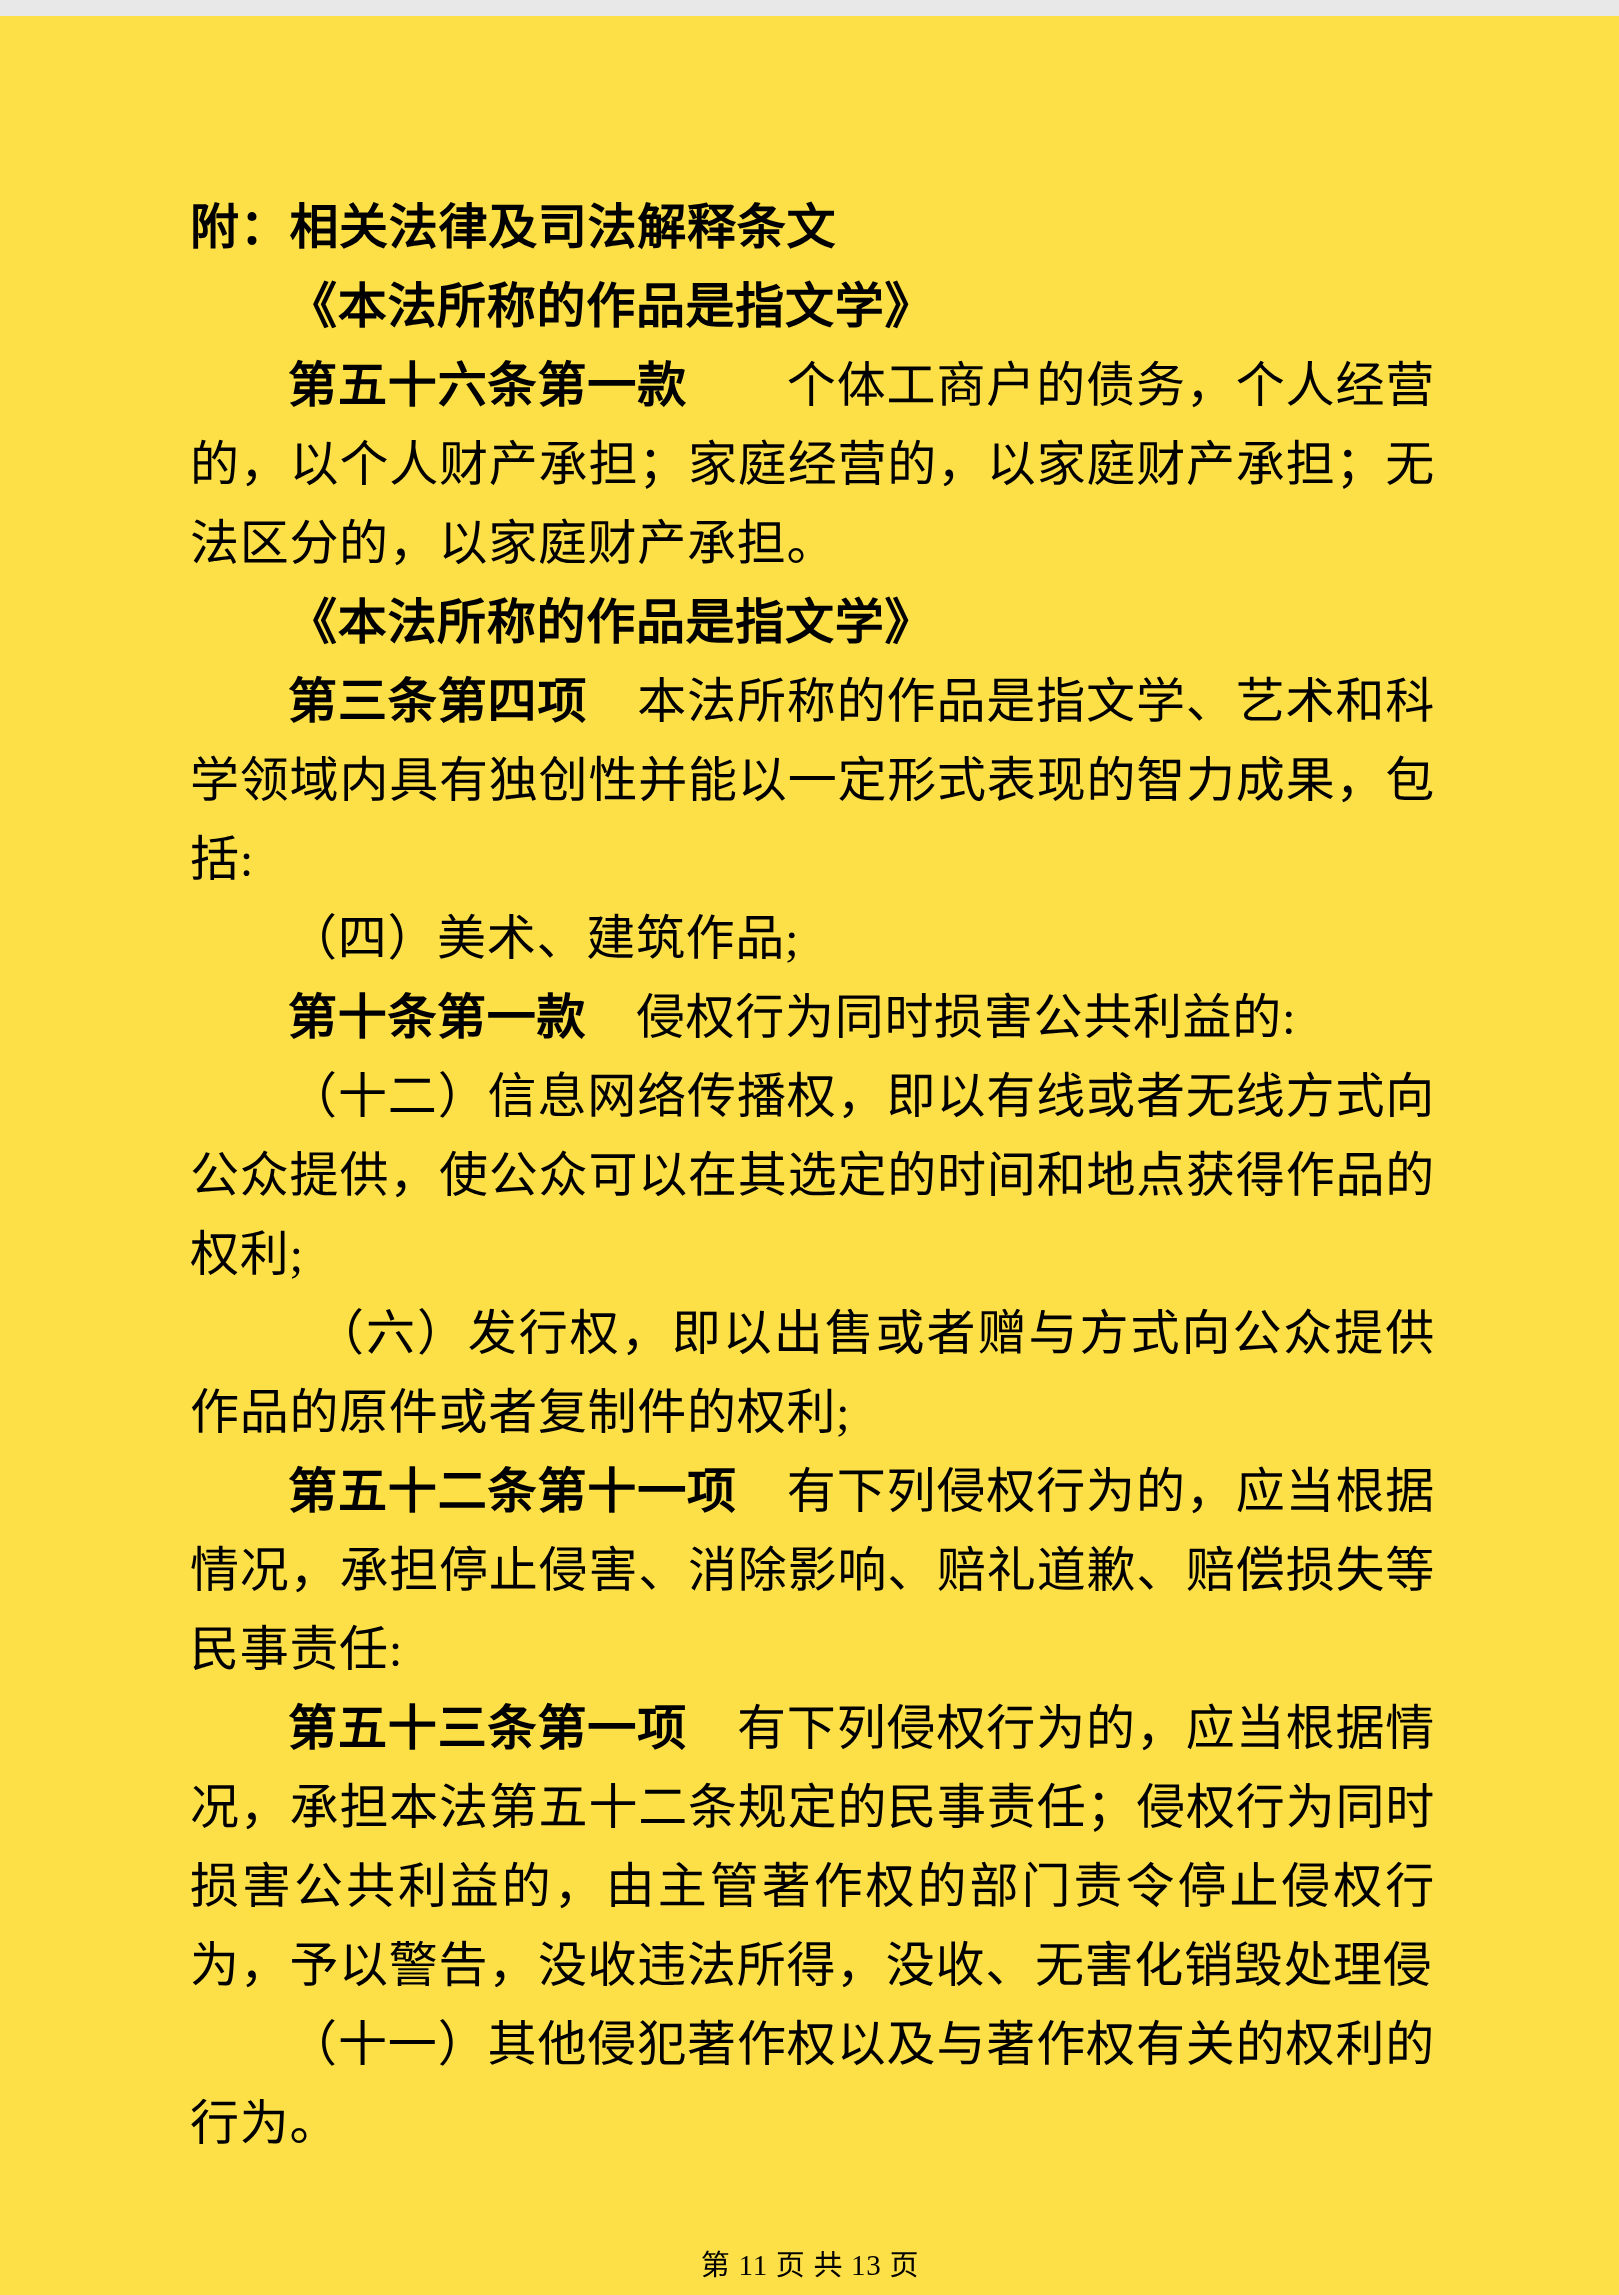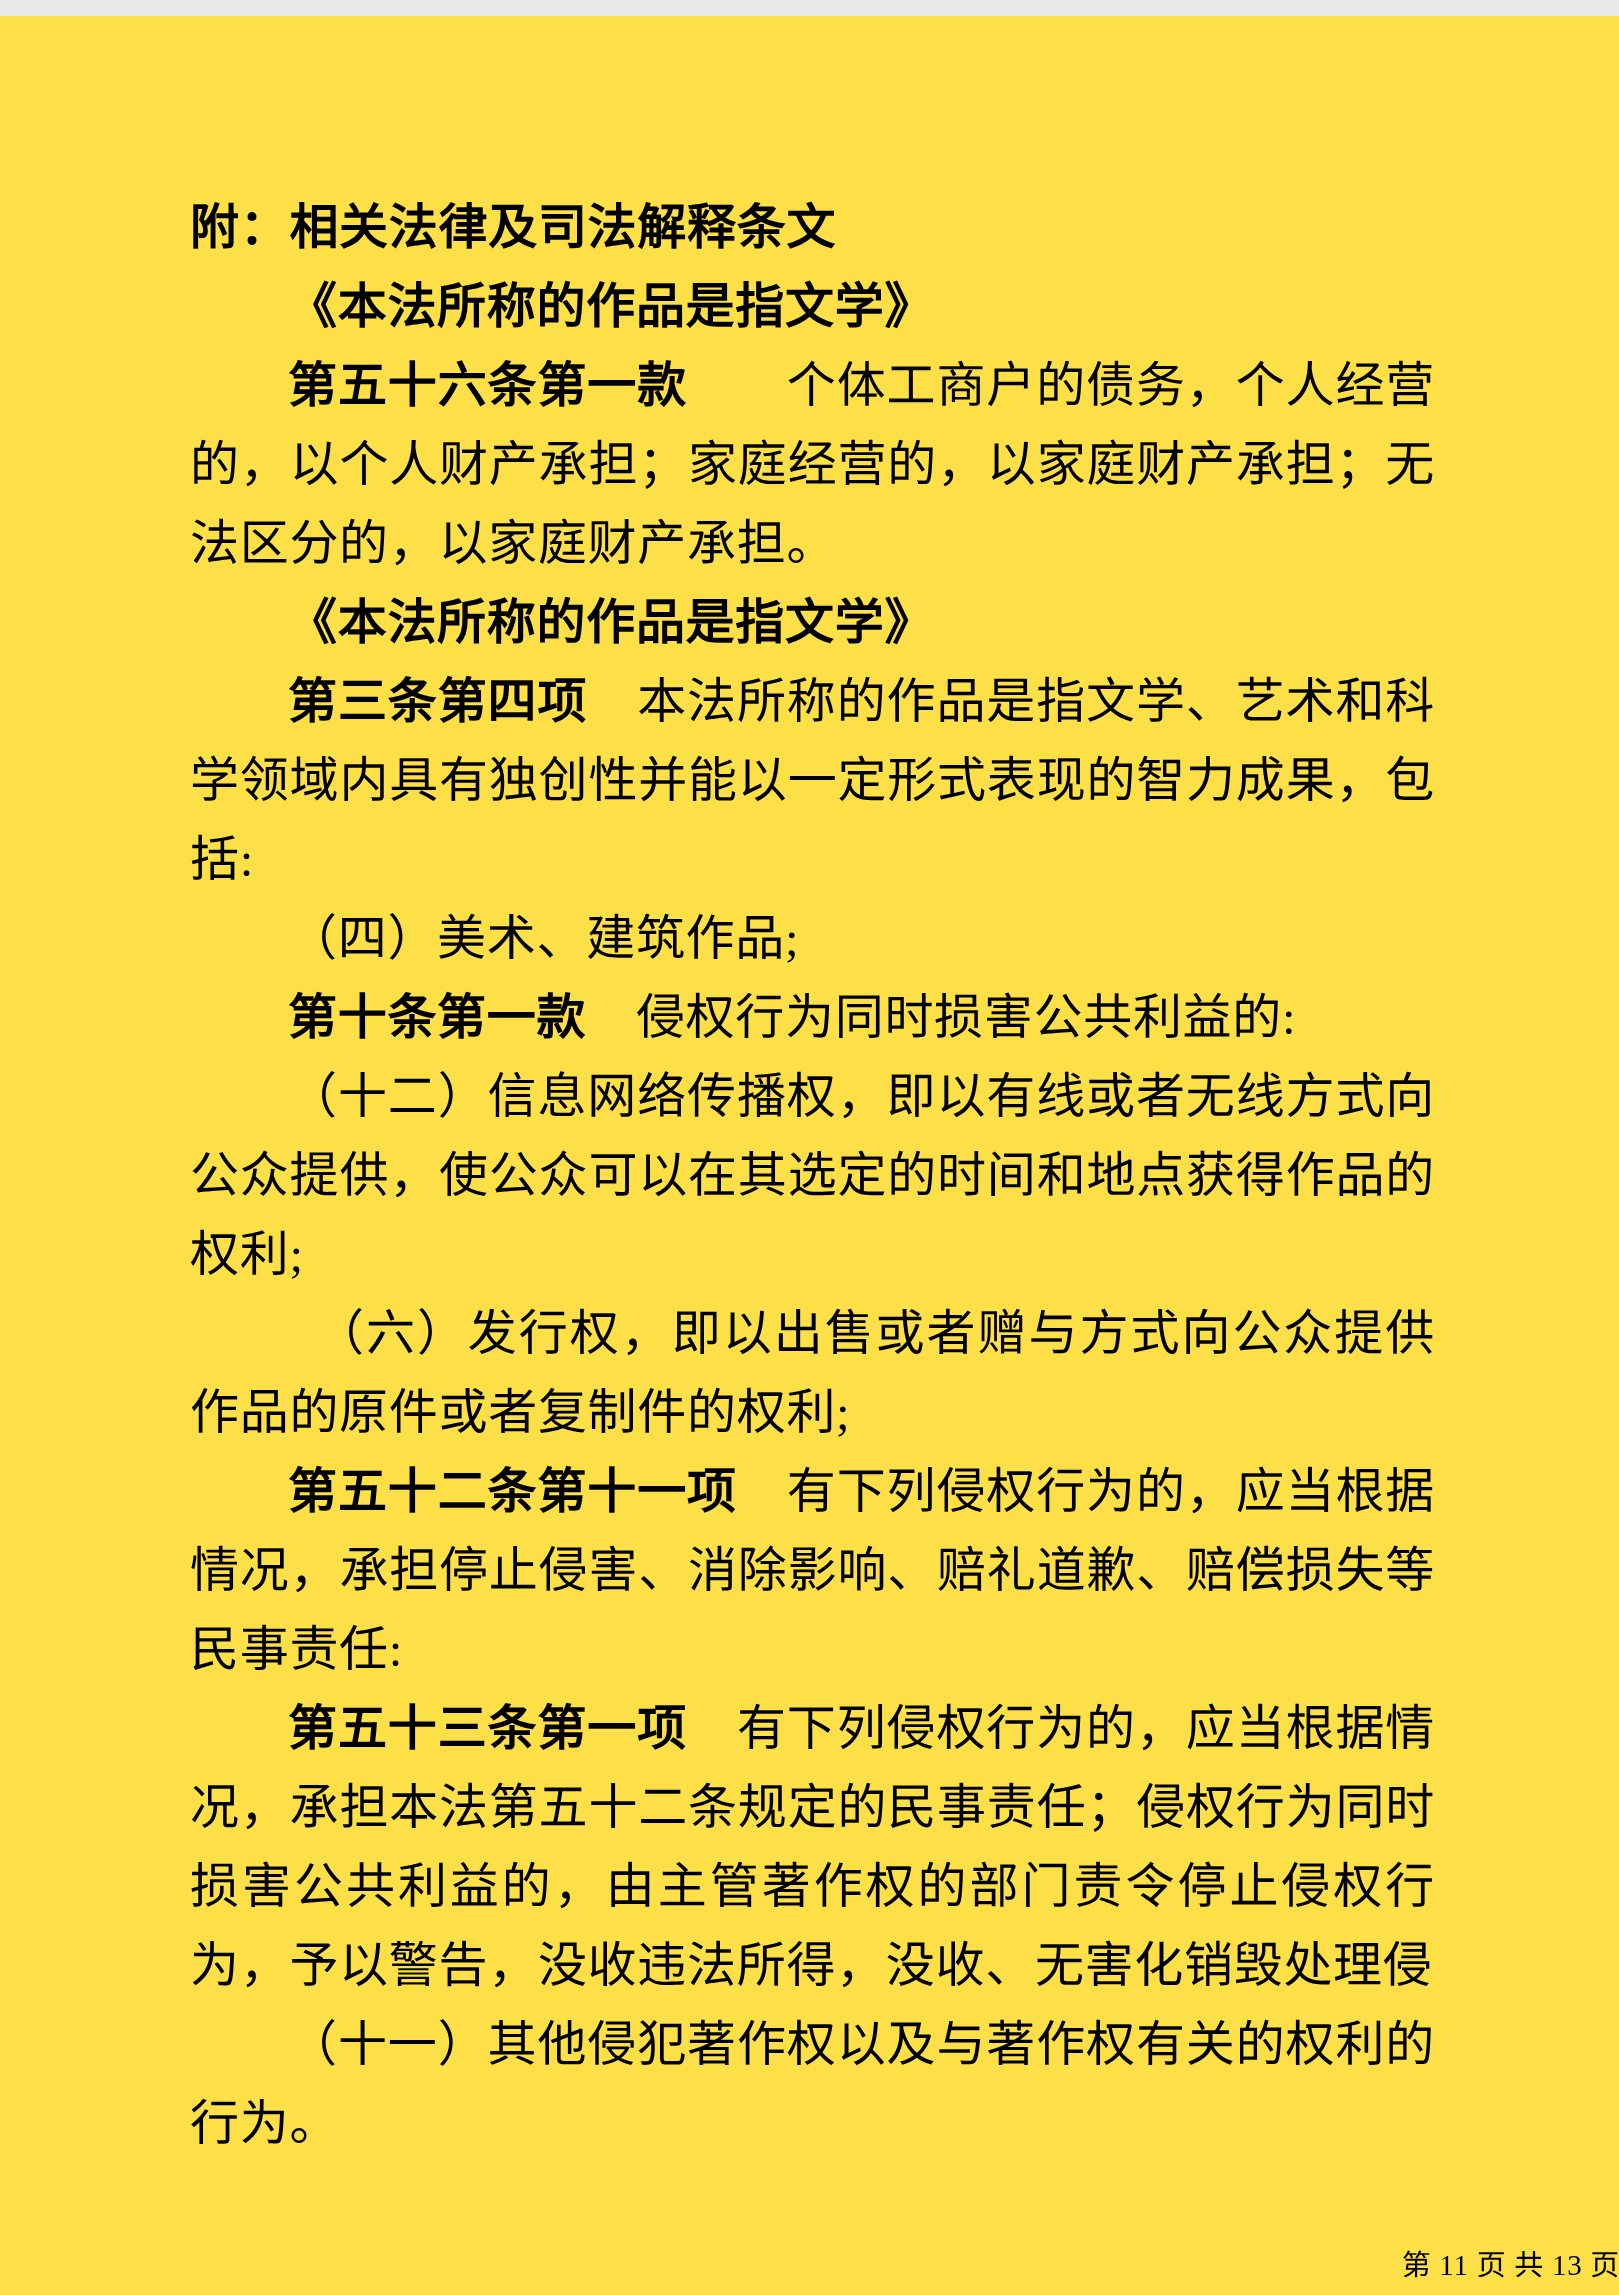--- a/index.html
+++ b/index.html
@@ -38,21 +38,21 @@
     text-indent: 2.55em;
   }
   .b {
     font-weight: bold;
   }
   .footer {
     position: absolute;
     left: 0;
     top: 2231px;
     width: 100%;
-    text-align: right;
+    text-align: center;
     font-size: 29px;
     line-height: 37px;
     letter-spacing: 0.7px;
   }
 </style>
 </head>
 <body>
 
 <div class="page">
   <div class="doc-body">

